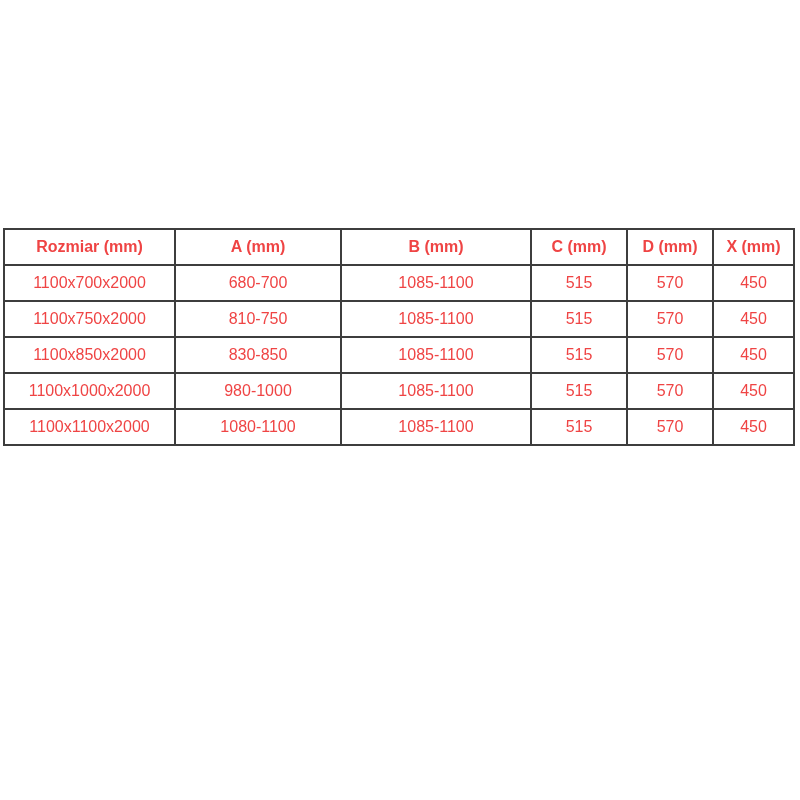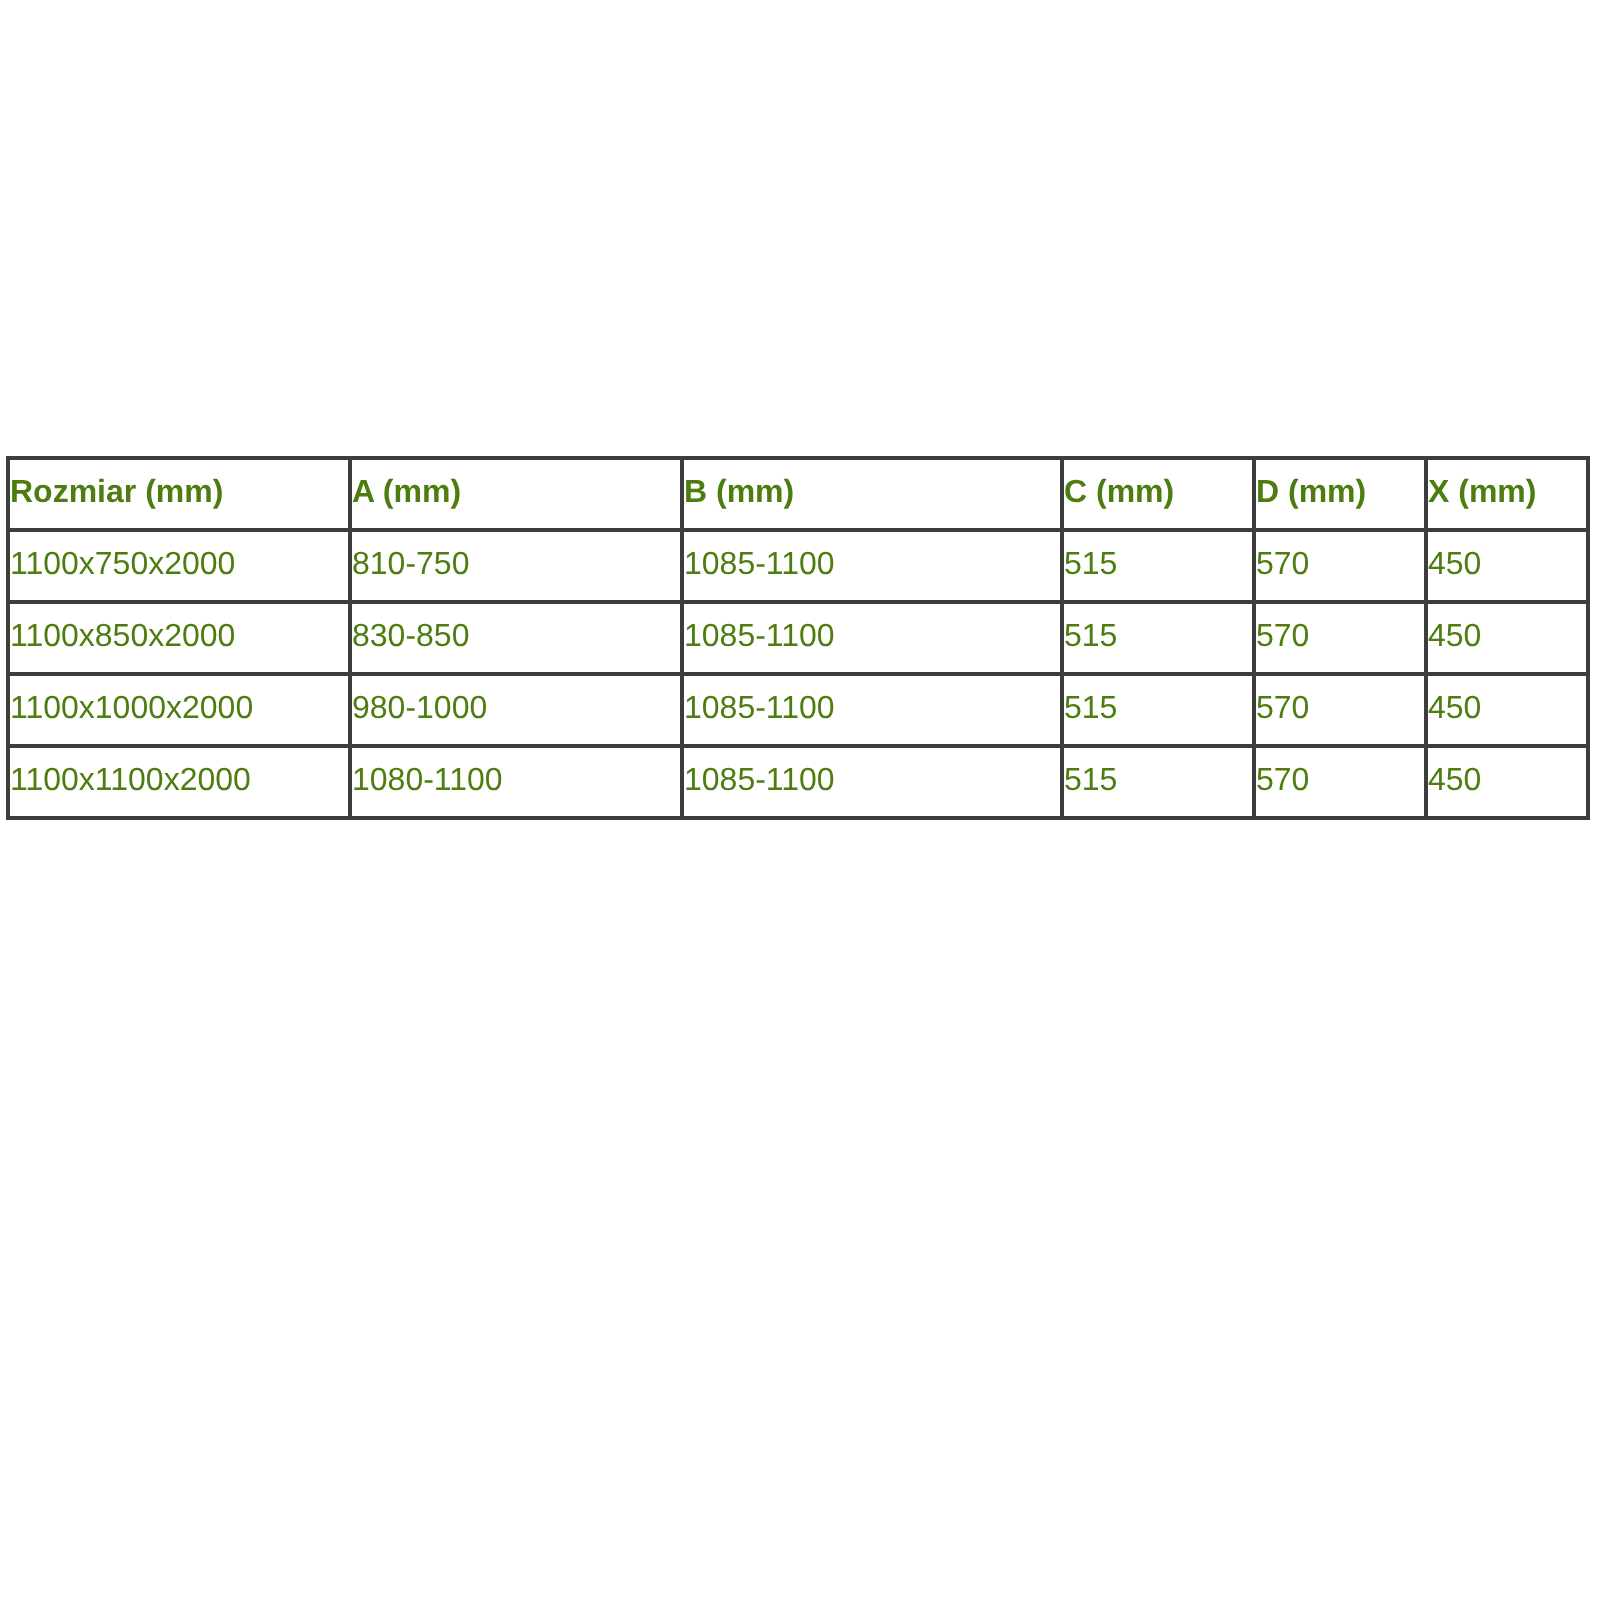--- a/index.html
+++ b/index.html
@@ -18,24 +18,24 @@
     position: absolute;
     top: 228px;
     left: 3px;
     width: 790px;
     border-collapse: collapse;
     table-layout: fixed;
   }
   table.spec-table th,
   table.spec-table td {
     border: 2px solid #3d3d3d;
-    text-align: left;
+    text-align: center;
     vertical-align: middle;
     font-size: 16px;
-    color: #4d7c0f;
+    color: #ef4444;
     padding: 0;
     overflow: hidden;
     white-space: nowrap;
   }
   table.spec-table th {
     font-weight: bold;
     height: 36px;
   }
   table.spec-table td {
     font-weight: normal;
@@ -66,20 +66,28 @@
           <th>Rozmiar (mm)</th>
           <th>A (mm)</th>
           <th>B (mm)</th>
           <th>C (mm)</th>
           <th>D (mm)</th>
           <th>X (mm)</th>
         </tr>
     </thead>
     <tbody>
         <tr>
+          <td>1100x700x2000</td>
+          <td>680-700</td>
+          <td>1085-1100</td>
+          <td>515</td>
+          <td>570</td>
+          <td>450</td>
+        </tr>
+        <tr>
           <td>1100x750x2000</td>
           <td>810-750</td>
           <td>1085-1100</td>
           <td>515</td>
           <td>570</td>
           <td>450</td>
         </tr>
         <tr>
           <td>1100x850x2000</td>
           <td>830-850</td>

